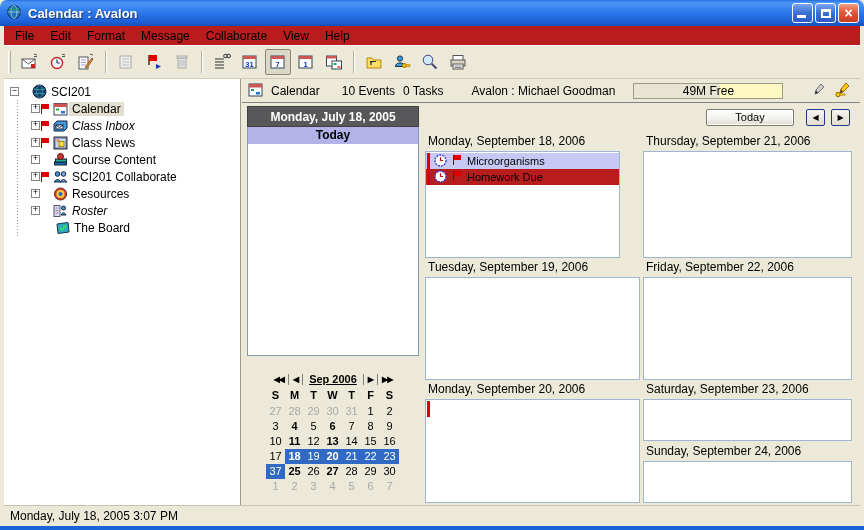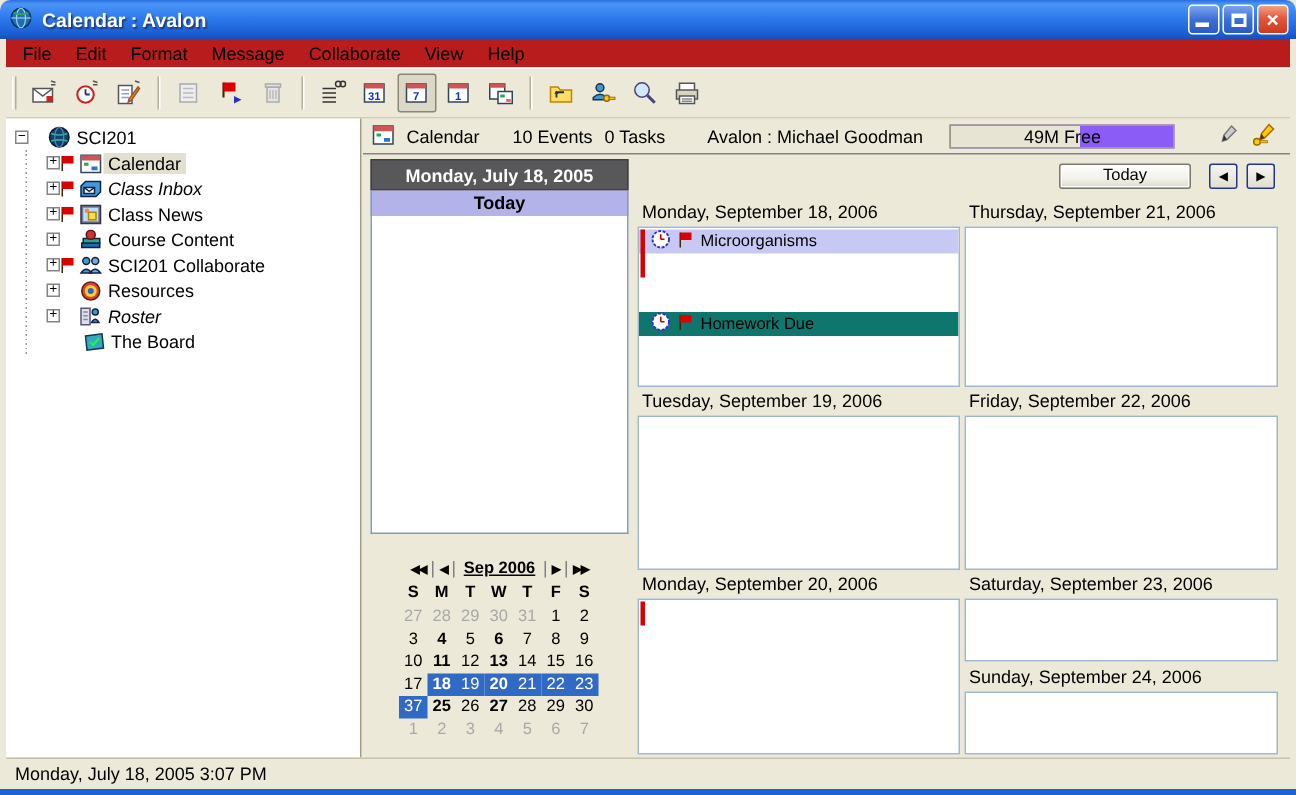--- a/index.html
+++ b/index.html
@@ -62,21 +62,21 @@
     background:repeating-linear-gradient(180deg,#999 0 1px,transparent 1px 3px); }
 
   
   #infobar { position:absolute; left:242px; top:79px; right:4px; height:24px; background:#ece9d8;
     border-bottom:1px solid #848484; display:flex; align-items:center; font-size:12px; }
   #infobar .ib-icon { margin:0 8px 0 6px; }
   #infobar .ib-title { margin-right:22px; }
   #infobar .ib-ev { margin-right:8px; }
   #infobar .ib-tk { margin-right:28px; }
   #infobar .ib-acct { margin-right:18px; }
-  #free-box { width:150px; height:16px; border:1px solid #9d9a86; background:#8b5cf6;
+  #free-box { width:150px; height:16px; border:1px solid #9d9a86; background:#fef9c3;
     position:relative; text-align:center; line-height:15px; font-size:12px; }
   #free-fill { position:absolute; left:0; top:0; bottom:0; width:58%; background:#e7e4d4; z-index:0; }
   #free-box span { position:relative; z-index:1; }
   .pencils { position:absolute; right:8px; top:3px; display:flex; gap:8px; }
 
   
   #daypanel { position:absolute; left:247px; top:106px; width:172px; }
   #dp-header { height:21px; background:#58585b; color:#fff; font-weight:bold; font-size:12px;
     text-align:center; line-height:21px; border:1px solid #404040; }
   #dp-today { height:17px; background:#b3b3e9; font-weight:bold; font-size:12px; text-align:center;
@@ -112,21 +112,21 @@
   #nav-next { left:831px; }
 
   .day-head { position:absolute; font-size:12px; color:#000; padding-left:3px; height:17px; line-height:17px;
     white-space:nowrap; overflow:hidden; }
   .day-cell { position:absolute; background:#fff; border:1px solid #9eb6ce; overflow:hidden; }
   .cell-body { position:relative; height:100%; padding-top:1px; }
   .evrow { height:16px; display:flex; align-items:center; gap:5px; padding-left:8px; font-size:11px; }
   .unread { position:absolute; left:1px; top:1px; width:3px; background:#d90000; }
 
   
-  #h-mon { left:425px; top:133px; width:215px; }  #c-mon { left:425px; top:151px; width:215px; height:107px; }
+  #h-mon { left:425px; top:133px; width:215px; }  #c-mon { left:425px; top:151px; width:195px; height:107px; }
   #h-thu { left:643px; top:133px; width:209px; }  #c-thu { left:643px; top:151px; width:209px; height:107px; }
   #h-tue { left:425px; top:259px; width:215px; }  #c-tue { left:425px; top:277px; width:215px; height:103px; }
   #h-fri { left:643px; top:259px; width:209px; }  #c-fri { left:643px; top:277px; width:209px; height:103px; }
   #h-wed { left:425px; top:381px; width:215px; }  #c-wed { left:425px; top:399px; width:215px; height:104px; }
   #h-sat { left:643px; top:381px; width:209px; }  #c-sat { left:643px; top:399px; width:209px; height:42px; }
   #h-sun { left:643px; top:443px; width:209px; }  #c-sun { left:643px; top:461px; width:209px; height:42px; }
 
   
   #statusbar { position:absolute; left:4px; right:4px; bottom:4px; height:21px; background:#ece9d8;
     border-top:1px solid #c6c2ab; line-height:21px; padding-left:6px; font-size:12px; }
@@ -540,21 +540,21 @@
           <span><svg width="13" height="13" viewBox="0 0 13 13">
               <circle cx="6.5" cy="6.5" r="5.5" fill="#fff" stroke="#33c" stroke-width="1.3" stroke-dasharray="2 1"></circle>
               <path d="M6.5 6.5 L6.5 3.2 M6.5 6.5 L9 6.5" stroke="#c00" stroke-width="1.1"></path>
             </svg></span>
           <span><svg width="10" height="12" viewBox="0 0 10 12">
               <line x1="1.5" y1="1" x2="1.5" y2="11" stroke="#420"></line>
               <path d="M1.5 1 L9 1 L9 6 L1.5 6 Z" fill="#d00"></path>
             </svg></span>
           <span>Microorganisms</span>
         </div>
-        <div class="evrow" style="background: #0f766e; margin-top: 39px;">
+        <div class="evrow" style="background: #b91c1c;">
           <span><svg width="13" height="13" viewBox="0 0 13 13">
               <circle cx="6.5" cy="6.5" r="5.5" fill="#fff" stroke="#33c" stroke-width="1.3" stroke-dasharray="2 1"></circle>
               <path d="M6.5 6.5 L6.5 3.2 M6.5 6.5 L9 6.5" stroke="#c00" stroke-width="1.1"></path>
             </svg></span>
           <span><svg width="10" height="12" viewBox="0 0 10 12">
               <line x1="1.5" y1="1" x2="1.5" y2="11" stroke="#420"></line>
               <path d="M1.5 1 L9 1 L9 6 L1.5 6 Z" fill="#d00"></path>
             </svg></span>
           <span>Homework Due</span>
         </div>

